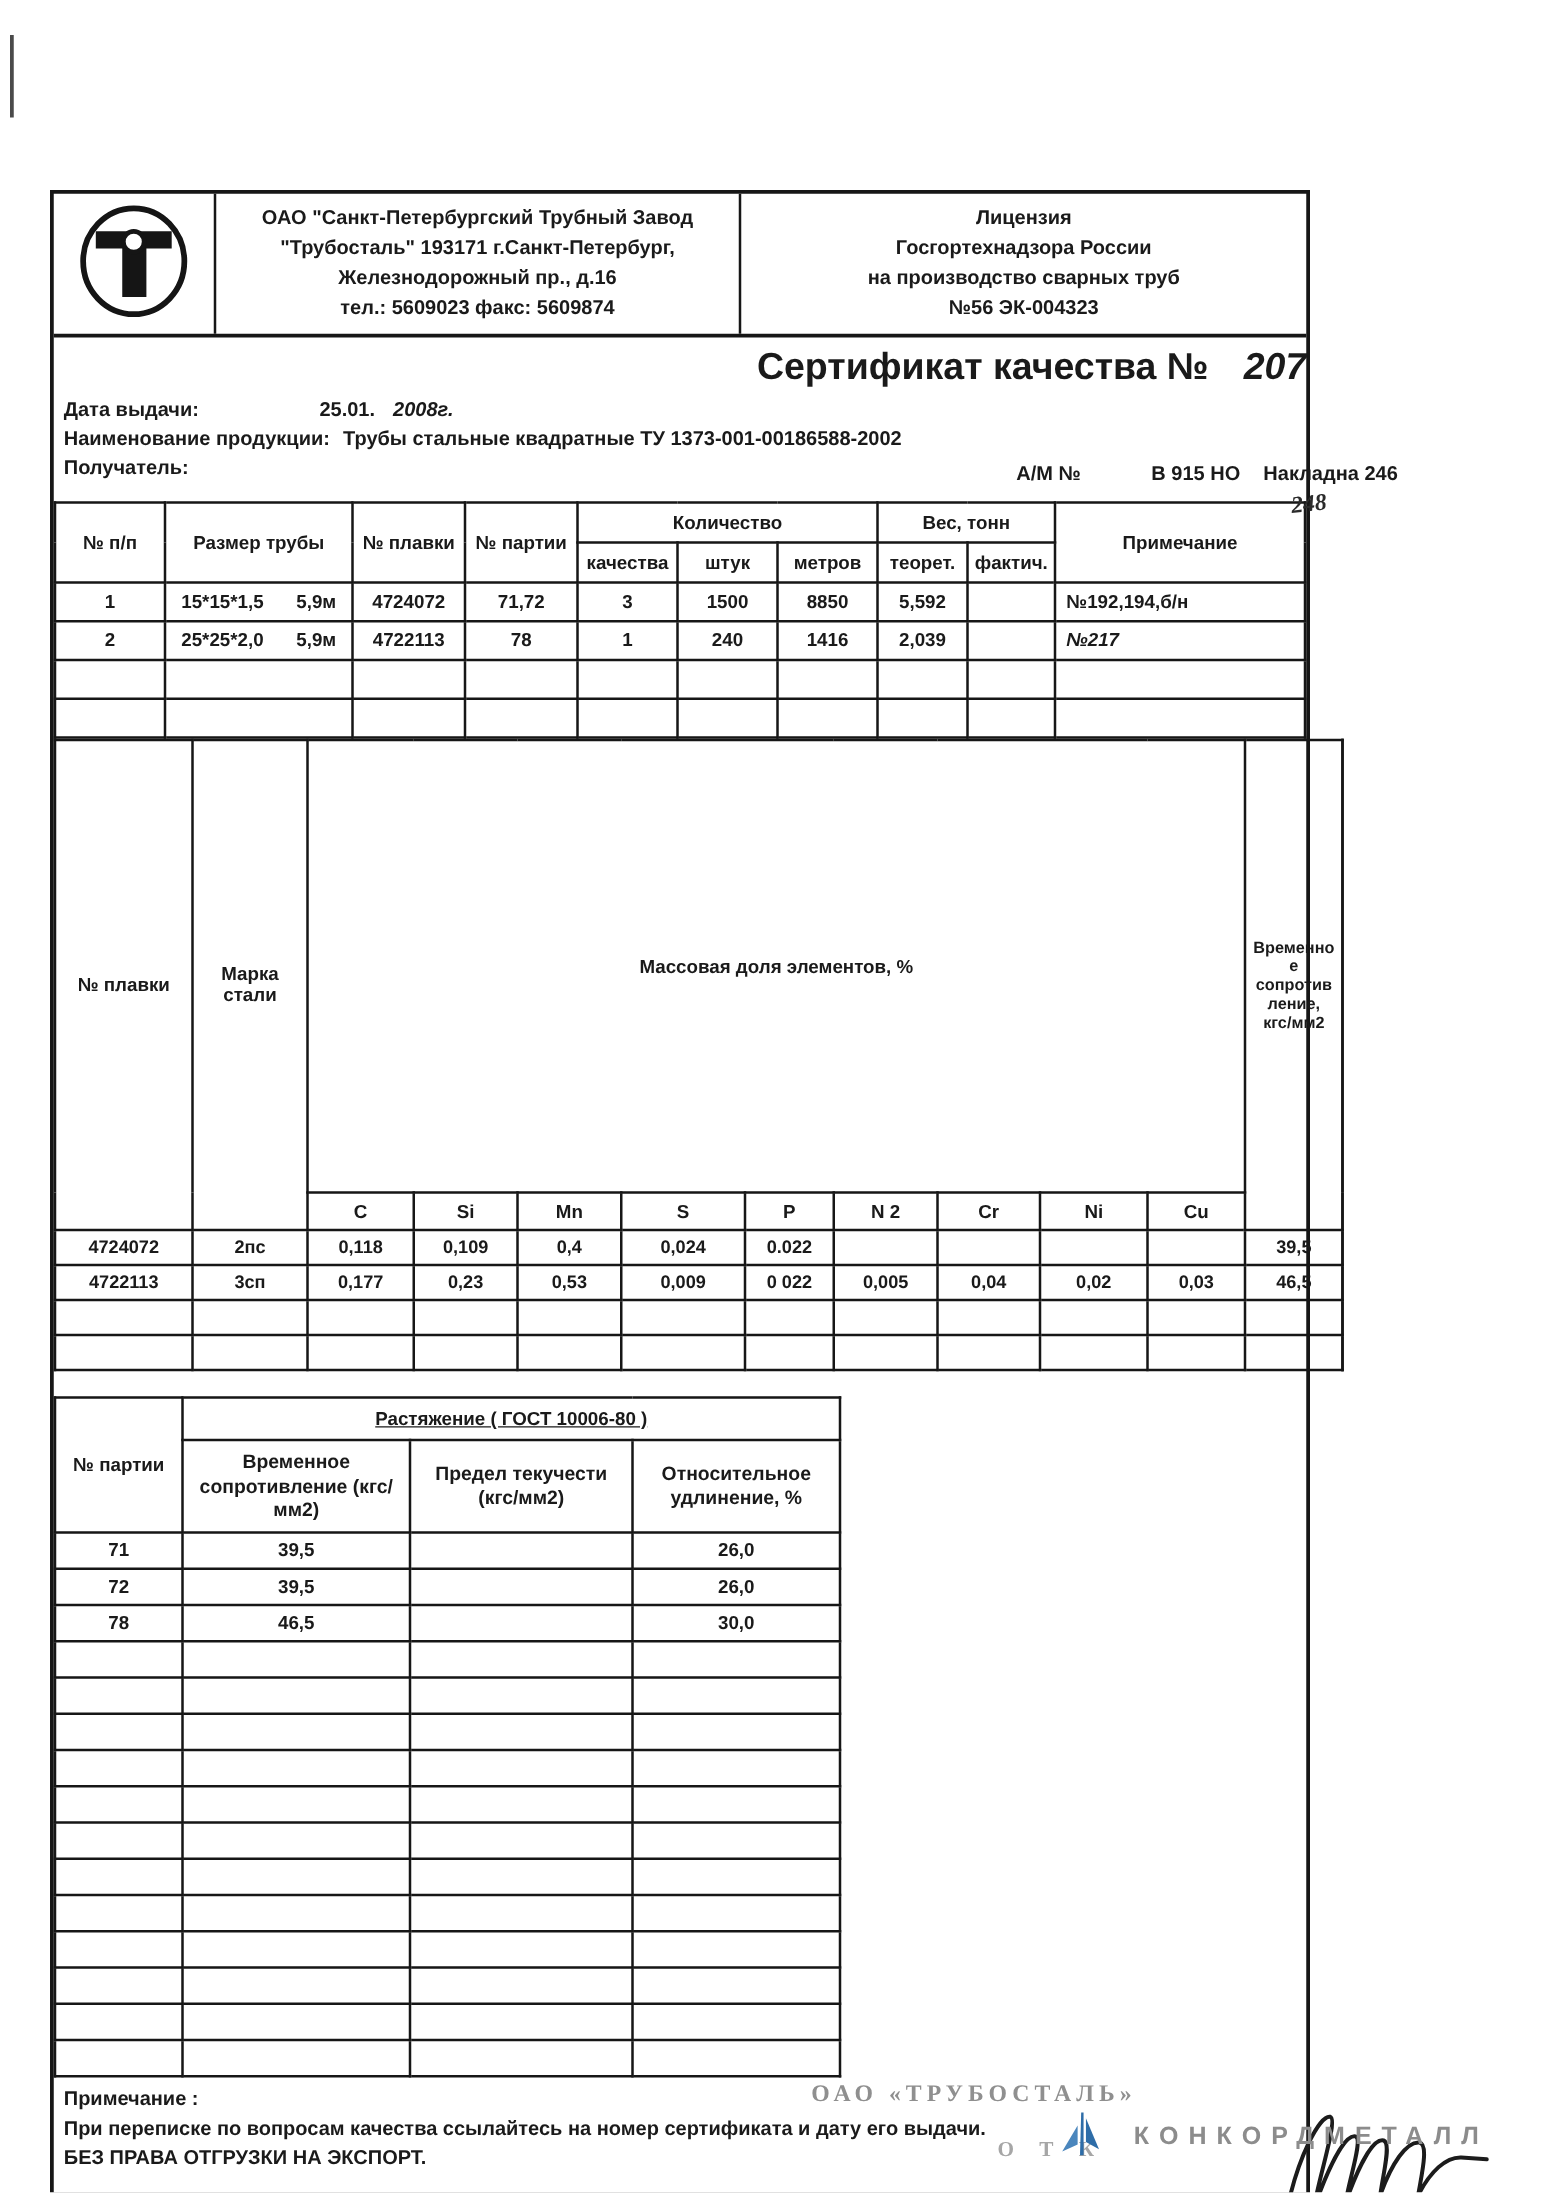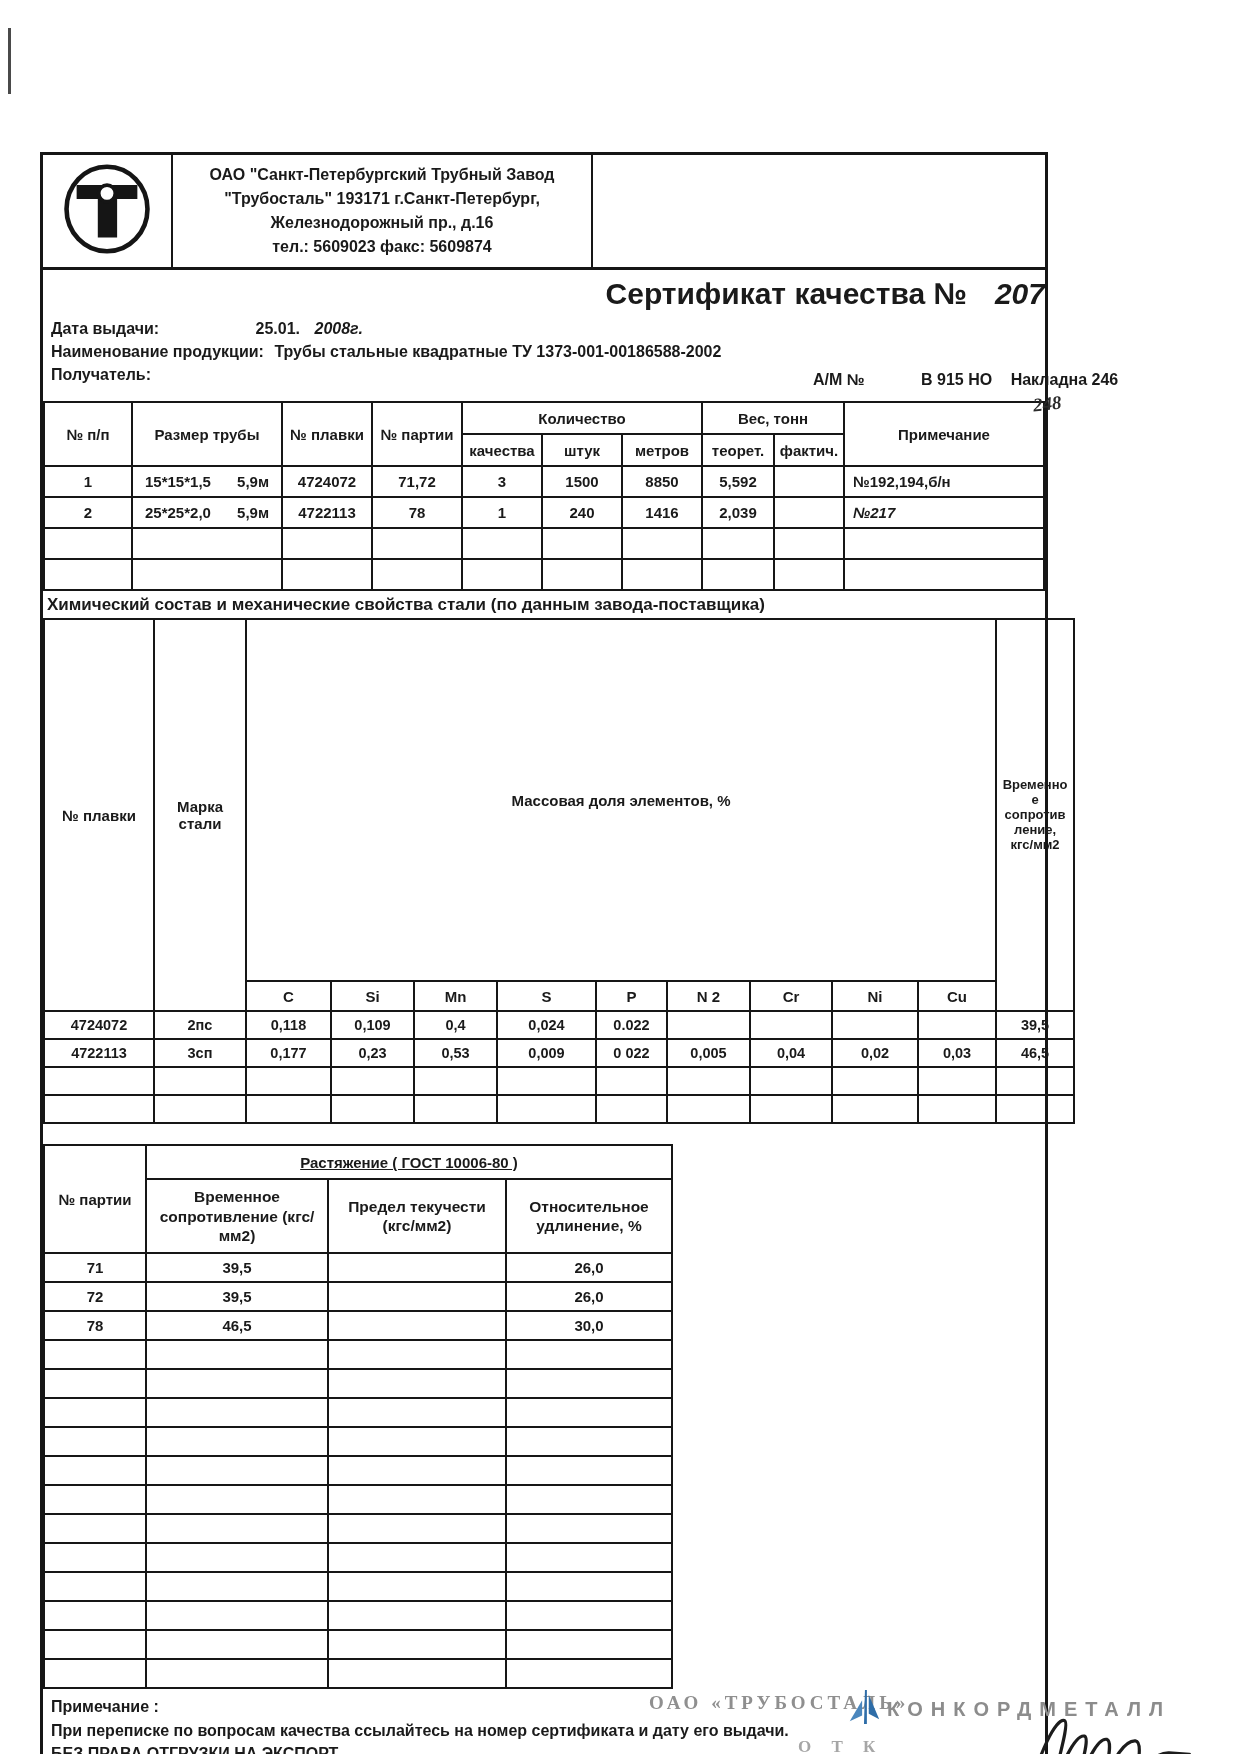--- a/index.html
+++ b/index.html
@@ -53,21 +53,21 @@
   .tension-table th.lbl{height:70px;font-size:15.5px;line-height:1.25;}
   .tension-table td{height:25px;}
   
   .notes{position:relative;padding:6px 6px 16px 8px;font-size:16px;font-weight:bold;line-height:1.45;}
   .stamp-org{position:absolute;left:606px;top:0px;font-family:"Liberation Serif",serif;
       color:#8f8f8f;font-size:19px;letter-spacing:4px;font-weight:bold;white-space:nowrap;}
   .stamp-otk{position:absolute;left:755px;top:46px;font-family:"Liberation Serif",serif;
       color:#a6a6a6;font-size:17px;letter-spacing:8px;font-weight:bold;}
   .signature{position:absolute;left:960px;top:14px;transform:rotate(-7deg);}
   
-  .footer-brand{position:absolute;left:845px;top:1688px;display:flex;align-items:center;gap:4px;}
+  .footer-brand{position:absolute;left:845px;top:1688px;display:flex;align-items:center;gap:24px;}
   .brand-text{color:#8c8c8c;font-size:20px;font-weight:bold;letter-spacing:8px;white-space:nowrap;}
 </style>
 </head>
 <body>
 
 <div class="page">
   <div class="corner-mark"></div>
 
   <div class="doc">
 
@@ -79,20 +79,26 @@
             <path d="M17 24 h66 v15 h-22 v42 h-21 v-42 h-23 z" fill="#151515"></path>
             <circle cx="50" cy="33" r="9" fill="#ffffff" stroke="#151515" stroke-width="4"></circle>
           </svg>
         </span>
       </div>
       <div class="company-cell">
         <div>ОАО "Санкт-Петербургский Трубный Завод</div>
         <div>"Трубосталь"  193171  г.Санкт-Петербург,</div>
         <div>Железнодорожный пр., д.16</div>
         <div>тел.: 5609023    факс: 5609874</div>
+      </div>
+      <div class="license-cell">
+        <div>Лицензия</div>
+        <div>Госгортехнадзора России</div>
+        <div>на производство сварных труб</div>
+        <div>№56    ЭК-004323</div>
       </div>
     </div>
 
     <div class="title-row">
       <span>Сертификат качества №</span><span class="title-num">207</span>
     </div>
 
     <div class="meta">
       <div class="meta-line">
         <span>Дата выдачи:</span>
@@ -198,21 +204,20 @@
             <td></td>
             <td></td>
             <td></td>
             <td></td>
             <td></td>
             <td></td>
       </tr>
     </tbody>
       </table>
 
-    <div class="section-title">Химический состав и механические свойства стали (по данным завода-поставщика)</div>
 
     <table class="tbl-full chem-table">
       <colgroup>
         <col style="width:110px">
           <col style="width:92px">
           <col style="width:85px">
           <col style="width:83px">
         <col style="width:83px">
           <col style="width:99px">
           <col style="width:71px">

